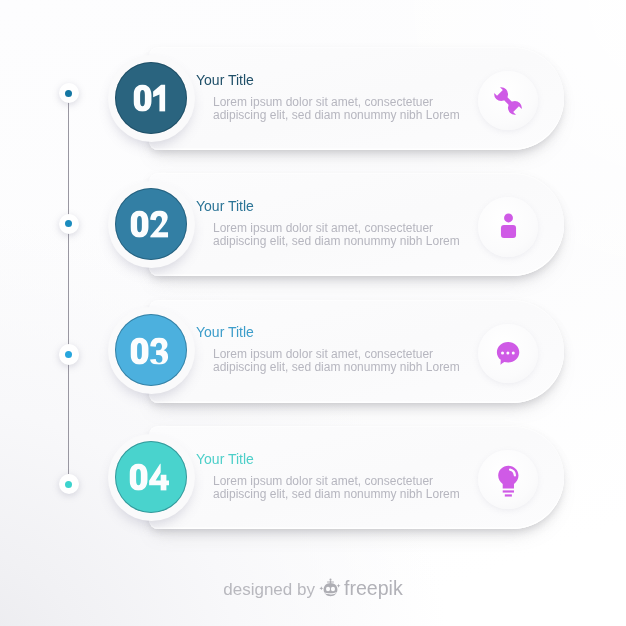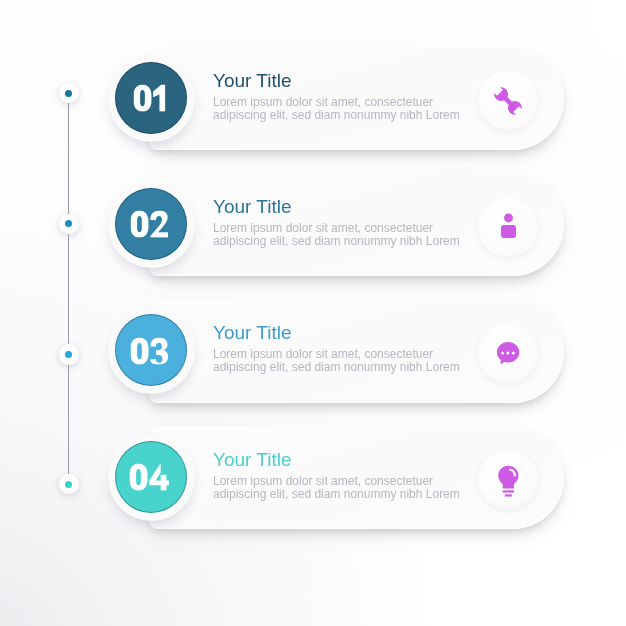--- a/index.html
+++ b/index.html
@@ -26,21 +26,21 @@
   .card:after{content:"";position:absolute;inset:0;border-radius:inherit;pointer-events:none;
     box-shadow:inset 0 -1.4px 0 rgba(255,255,255,1), inset 0 1px 0 rgba(255,255,255,.55);}
 
   .numwrap{position:absolute;left:107.5px;width:87px;height:87px;border-radius:50%;background:#fafafb;
     box-shadow:0 7px 13px -4px rgba(115,115,145,.3);}
   .num{position:absolute;left:7.5px;top:7px;width:72px;height:72px;border-radius:50%;
     display:flex;align-items:center;justify-content:center;
     box-shadow:inset 0 0 0 1px rgba(8,40,58,.35);}
   .num svg{display:block;transform:translate(-1.5px,0.5px);}
 
-  .ttl{position:absolute;left:213px;font-size:19px;font-weight:400;white-space:nowrap;line-height:15px;}
+  .ttl{position:absolute;left:196px;font-size:14px;font-weight:400;white-space:nowrap;line-height:15px;}
   .desc{position:absolute;left:213px;font-size:12px;color:#b6b6bf;line-height:13.2px;white-space:nowrap;}
 
   .iconwrap{position:absolute;left:478.3px;width:59.5px;height:59.5px;border-radius:50%;
     background:radial-gradient(circle at 42% 36%, #ffffff 0%, #fbfbfc 62%, #f4f4f6 100%);
     display:flex;align-items:center;justify-content:center;
     box-shadow:0 2px 7px -1px rgba(140,140,165,.16);}
 
   .credit{position:absolute;left:0;width:626px;color:#bdbdc3;
     display:flex;align-items:baseline;justify-content:center;}
   .credit .brand{font-weight:400;font-size:19.6px;letter-spacing:0;color:#b2b2b8;}
@@ -165,13 +165,32 @@
             <path fill="currentColor" d="M13 0.6 C7.9 0.6 3.8 4.6 3.8 9.6 C3.8 12.8 5.4 15.6 7.9 17.3 L7.9 21.4 L18.1 21.4 L18.1 17.3 C20.6 15.6 22.2 12.8 22.2 9.6 C22.2 4.6 18.1 0.6 13 0.6 Z"></path>
             <path fill="none" stroke="#fdfbfd" stroke-width="2.1" stroke-linecap="round" d="M14.6 4.2 A5.6 5.6 0 0 1 18.9 9.3"></path>
             <rect x="7.9" y="23.0" width="10.2" height="2.0" fill="currentColor"></rect>
             <rect x="9.8" y="26.6" width="6.4" height="2.0" fill="currentColor"></rect>
           </svg></span>
   </div>
   <div class="tl-dot" style="left:58.5px;top:474px;">
         <i style="background:#3cd3cd;"></i>
       </div>
     </div>
+  <div class="credit" style="top:572px;">
+    <span class="pfx">designed by</span>
+    <span class="mark">
+        <svg width="23" height="23" viewBox="0 0 28 28">
+          <g fill="currentColor">
+            <path d="M14 8.6 C9.3 8.6 5.6 12.0 5.6 16.4 C5.6 21.2 9.3 24.6 14 24.6 C18.7 24.6 22.4 21.2 22.4 16.4 C22.4 12.0 18.7 8.6 14 8.6 Z"></path>
+            <rect x="13.2" y="5.2" width="1.6" height="3.4"></rect>
+            <rect x="9.6" y="6.6" width="8.8" height="1.4" rx="0.6"></rect>
+            <circle cx="14" cy="4.3" r="1.25"></circle>
+            <path d="M2.8 12.6 L3.5 14.3 L5.2 15.0 L3.5 15.7 L2.8 17.4 L2.1 15.7 L0.4 15.0 L2.1 14.3 Z"></path>
+            <path d="M23.8 9.4 L24.5 11.2 L26.3 11.9 L24.5 12.6 L23.8 14.4 L23.1 12.6 L21.3 11.9 L23.1 11.2 Z"></path>
+          </g>
+          <ellipse cx="11.0" cy="15.9" rx="2.5" ry="2.8" fill="#fbfbfc"></ellipse>
+          <ellipse cx="17.0" cy="15.9" rx="2.5" ry="2.8" fill="#fbfbfc"></ellipse>
+          <path d="M6.4 19.8 C9 21.4 19 21.4 21.6 19.4 C21.6 20.9 18.5 22.4 14 22.4 C9.8 22.4 6.4 21.1 6.4 19.8 Z" fill="#fbfbfc"></path>
+        </svg>
+      </span>
+    <span class="brand">freepik</span>
+  </div>
 </div>
 
 </body></html>

